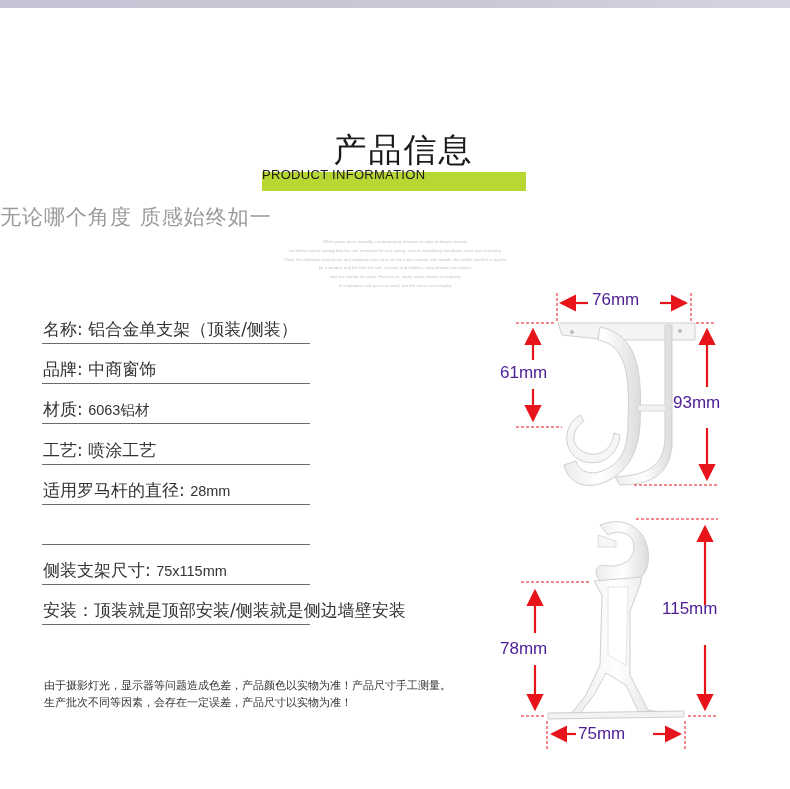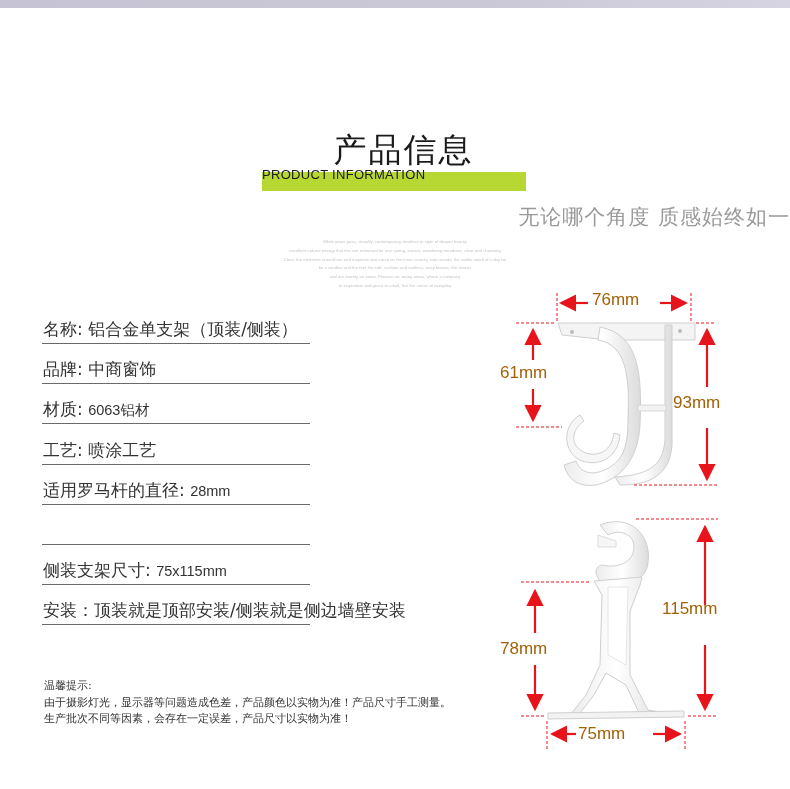--- a/index.html
+++ b/index.html
@@ -8,35 +8,35 @@
 
     .top-bar { position: absolute; left: 0; top: 0; width: 790px; height: 8px;
       background: linear-gradient(90deg, #c6c4d4 0%, #cac8d6 60%, #d6d4e2 100%); }
 
     .title-cn { position: absolute; left: 0; width: 790px; top: 128px; text-align: center;
       font-size: 33px; color: #1a1a1a; letter-spacing: 2px; font-family: "DejaVu Sans", sans-serif; padding-left: 17px; }
     .title-band { position: absolute; left: 262px; top: 172px; width: 264px; height: 19px; background: #b7d733; }
     .title-en { position: absolute; left: 262px; top: 167px; width: 264px; text-align: left;
       font-size: 13px; color: #1a1a1a; font-family: "Liberation Sans", sans-serif; letter-spacing: 0.3px; }
 
-    .slogan { position: absolute; left: 0; width: 790px; top: 203px; text-align: right;
+    .slogan { position: absolute; left: 0; width: 790px; top: 203px; text-align: left;
       font-size: 21px; color: #9a9a9a; letter-spacing: 1px; }
     .fine-text { position: absolute; left: 240px; width: 310px; top: 238px; text-align: center;
       font-size: 4.3px; line-height: 8.8px; color: #c4c4c4; font-family: "Liberation Sans", sans-serif; }
 
     .info-list { position: absolute; left: 42px; top: 310px; width: 460px; }
     .info-row { position: relative; height: 40.2px; }
     .info-row .txt { position: absolute; left: 1px; top: 8px; font-size: 17px; color: #333; white-space: nowrap; }
     .info-row .txt .val-small { font-size: 14.5px; font-family: "Liberation Sans", sans-serif; }
     .info-row .line { position: absolute; left: 0; top: 33px; width: 268px; height: 1px; background: #6a6a6a; }
 
     .notice { position: absolute; left: 44px; top: 678px; font-size: 11px; line-height: 16.5px; color: #333; }
 
     .diagram { position: absolute; }
-    .dim-label { position: absolute; color: #a16207; font-size: 17px; font-family: "Liberation Sans", sans-serif; white-space: nowrap; }
+    .dim-label { position: absolute; color: #4c1d95; font-size: 17px; font-family: "Liberation Sans", sans-serif; white-space: nowrap; }
   </style>
 </head>
 <body>
 
 <div class="top-bar"></div>
 
 <div class="title-cn">产品信息</div>
 <div class="title-band"></div>
 <div class="title-en">PRODUCT INFORMATION</div>
 
@@ -78,21 +78,20 @@
     <div class="txt"><span>侧装支架尺寸</span><span>: </span><span class="val-small">75x115mm</span></div>
     <div class="line"></div>
   </div>
   <div class="info-row">
     <div class="txt"><span>安装</span><span>：</span><span>顶装就是顶部安装/侧装就是侧边墙壁安装</span></div>
     <div class="line"></div>
   </div>
 </div>
 
 <div class="notice">
-  <div>温馨提示:</div>
   <div>由于摄影灯光，显示器等问题造成色差，产品颜色以实物为准！产品尺寸手工测量。</div>
   <div>生产批次不同等因素，会存在一定误差，产品尺寸以实物为准！</div>
 </div>
 
 <div class="diagram" style="left:500px; top:285px; width:245px; height:215px;">
   <svg width="245" height="215" viewBox="0 0 245 215" style="position:absolute;left:0;top:0;">
     <defs>
       <marker id="arr" markerWidth="8" markerHeight="8" refX="7" refY="4" orient="auto" markerUnits="strokeWidth">
         <path d="M0,0 L8,4 L0,8 z" fill="#e8141b"></path>
       </marker>

